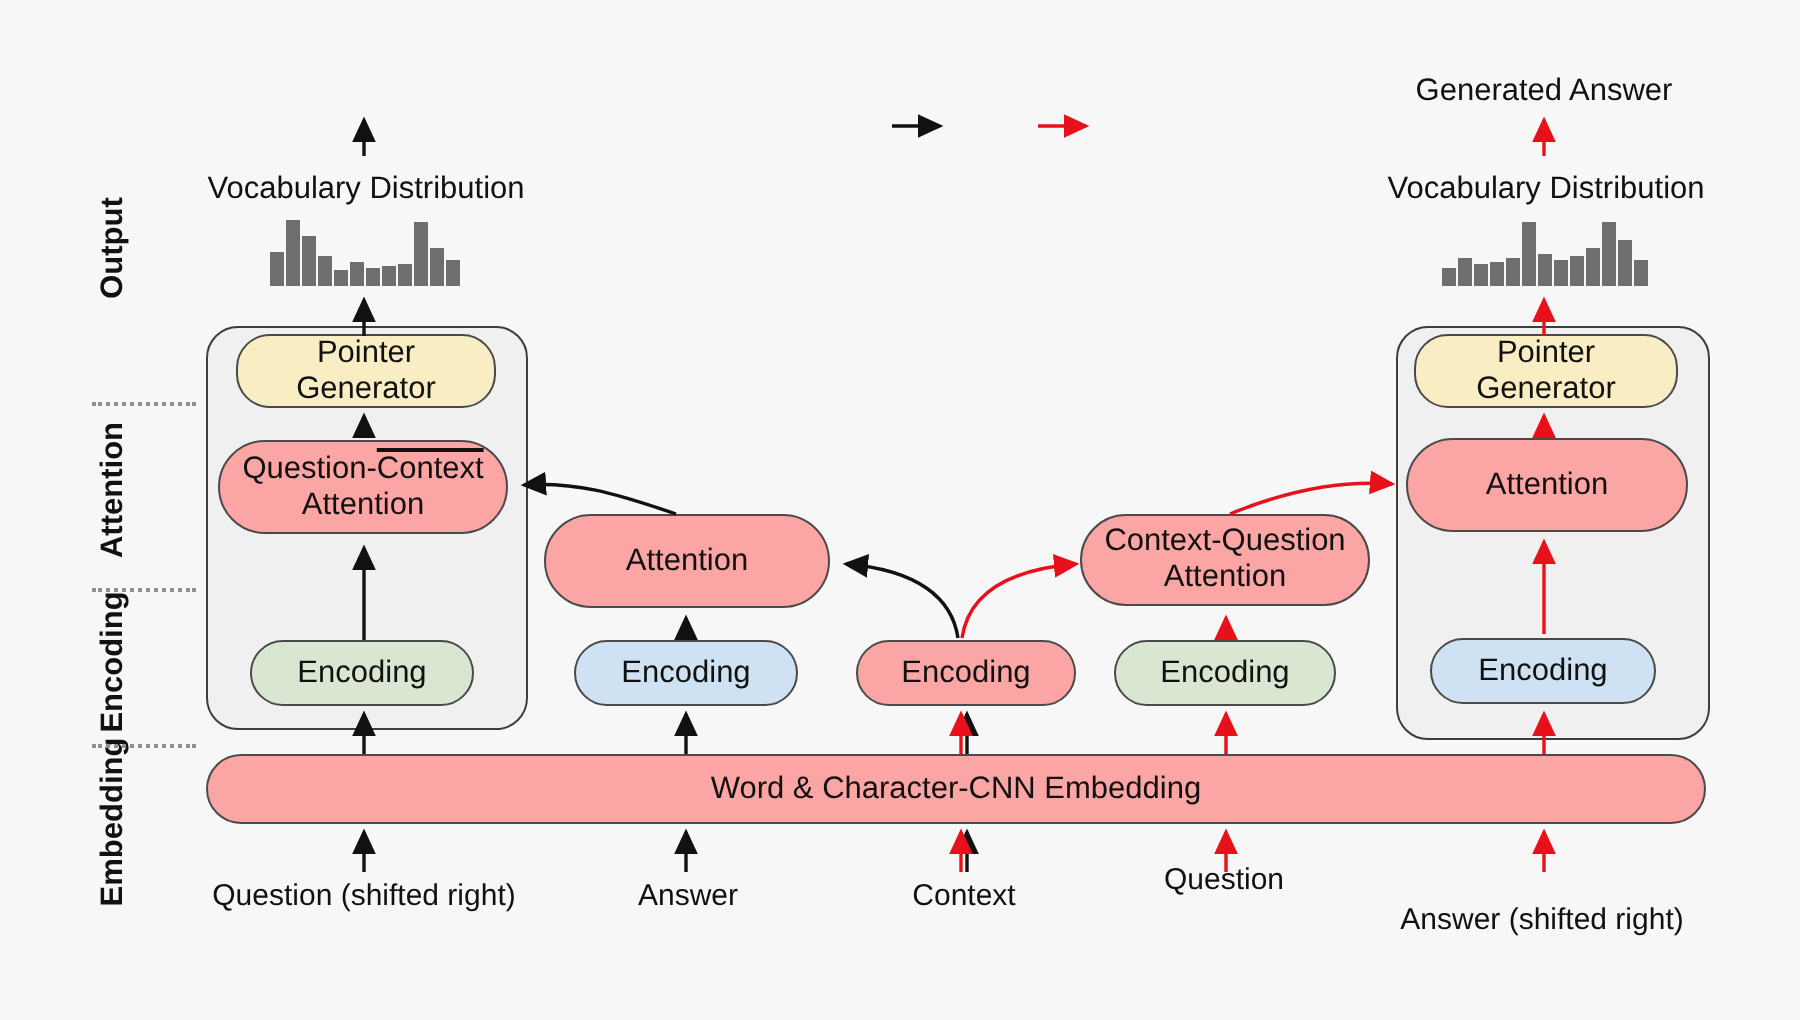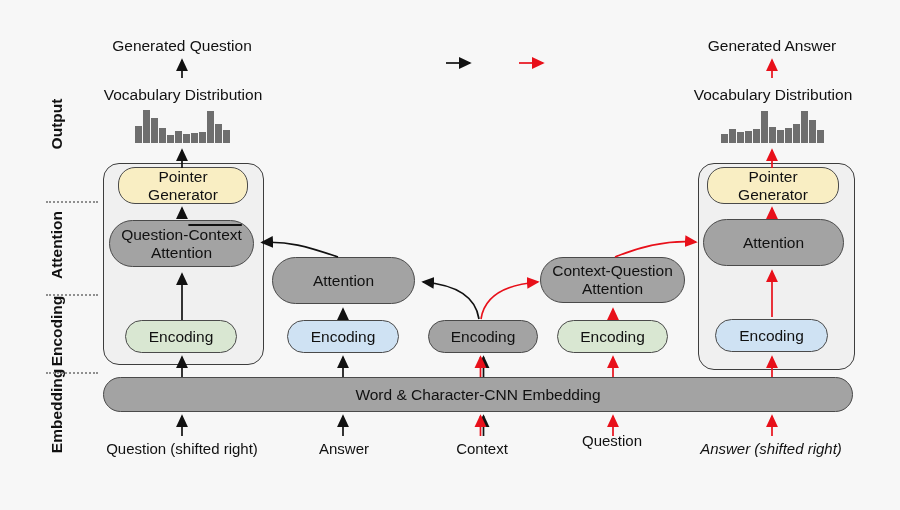--- a/index.html
+++ b/index.html
@@ -8,21 +8,21 @@
   :root{
     --qg:#111111; --qa:#e8101a;
     --yellow:#f9eec3; --blue:#cfe2f3; --green:#d9e7d2;
     --panel:#f0f0f0; --bar:#6e6e6e;
   }
   .abs{position:absolute;}
   .lbl{position:absolute;transform:translate(-50%,-50%);font-size:15.5px;white-space:nowrap;color:#111;}
   .vlabel{position:absolute;transform:translate(-50%,-50%) rotate(-90deg);font-size:15.5px;font-weight:bold;white-space:nowrap;color:#111;}
   .dotted{position:absolute;width:52px;border-top:2px dotted #8f8f8f;}
   .panel{position:absolute;background:var(--panel);border:1.4px solid #3d3d3d;border-radius:16px;}
-  .box{position:absolute;background:#a3a3a3;border:1.3px solid #4a4a4a;display:flex;flex-direction:column;
+  .box{position:absolute;background:#fca5a5;border:1.3px solid #4a4a4a;display:flex;flex-direction:column;
        align-items:center;justify-content:center;text-align:center;font-size:15.5px;line-height:18px;color:#111;box-sizing:border-box;}
   .pill{border-radius:17px;}
   .attn{border-radius:24px;}
   .yellow{background:var(--yellow);}
   .blue{background:var(--blue);}
   .green{background:var(--green);}
   .ov{text-decoration:overline;text-decoration-thickness:1.5px;}
   .pg-inner{width:92px;}
   .hist{position:absolute;height:34px;display:flex;align-items:flex-end;gap:1px;}
   .hist .bar{width:7px;background:var(--bar);}
@@ -85,21 +85,20 @@
   </svg>
 
   <div class="vlabel" style="left:57px;top:124px;">Output</div>
   <div class="vlabel" style="left:57px;top:245px;">Attention</div>
   <div class="vlabel" style="left:57px;top:331px;">Encoding</div>
   <div class="vlabel" style="left:57px;top:411px;">Embedding</div>
   <div class="dotted" style="left:46px;top:201px;"></div>
   <div class="dotted" style="left:46px;top:294px;"></div>
   <div class="dotted" style="left:46px;top:372px;"></div>
 
-  <div class="lbl" style="left:182px;top:46px;">Generated Question</div>
   <div class="lbl" style="left:183px;top:95px;">Vocabulary Distribution</div>
   <div class="lbl" style="left:772px;top:46px;">Generated Answer</div>
   <div class="lbl" style="left:773px;top:95px;">Vocabulary Distribution</div>
 
   <div class="hist" style="left:135px;top:109px;">
       <div class="bar" style="height: 17px;"></div>
       <div class="bar" style="height: 33px;"></div>
       <div class="bar" style="height: 25px;"></div>
       <div class="bar" style="height: 15px;"></div>
       <div class="bar" style="height: 8px;"></div>
@@ -169,15 +168,15 @@
   </div>
 
   <div class="box" style="left:103px;top:377px;width:750px;height:35px;border-radius:18px;">
     <div>Word &amp; Character-CNN Embedding</div>
   </div>
 
   <div class="lbl inp" style="left:182px;top:448px;">Question (shifted right)</div>
   <div class="lbl inp" style="left:344px;top:448px;">Answer</div>
   <div class="lbl inp" style="left:482px;top:448px;">Context</div>
   <div class="lbl inp" style="left:612px;top:440px;">Question</div>
-  <div class="lbl inp" style="left:771px;top:448px;font-style:italic;">Answer (shifted right)</div>
+  <div class="lbl inp" style="left:771px;top:460px;">Answer (shifted right)</div>
 
 </div>
 
 </body></html>

